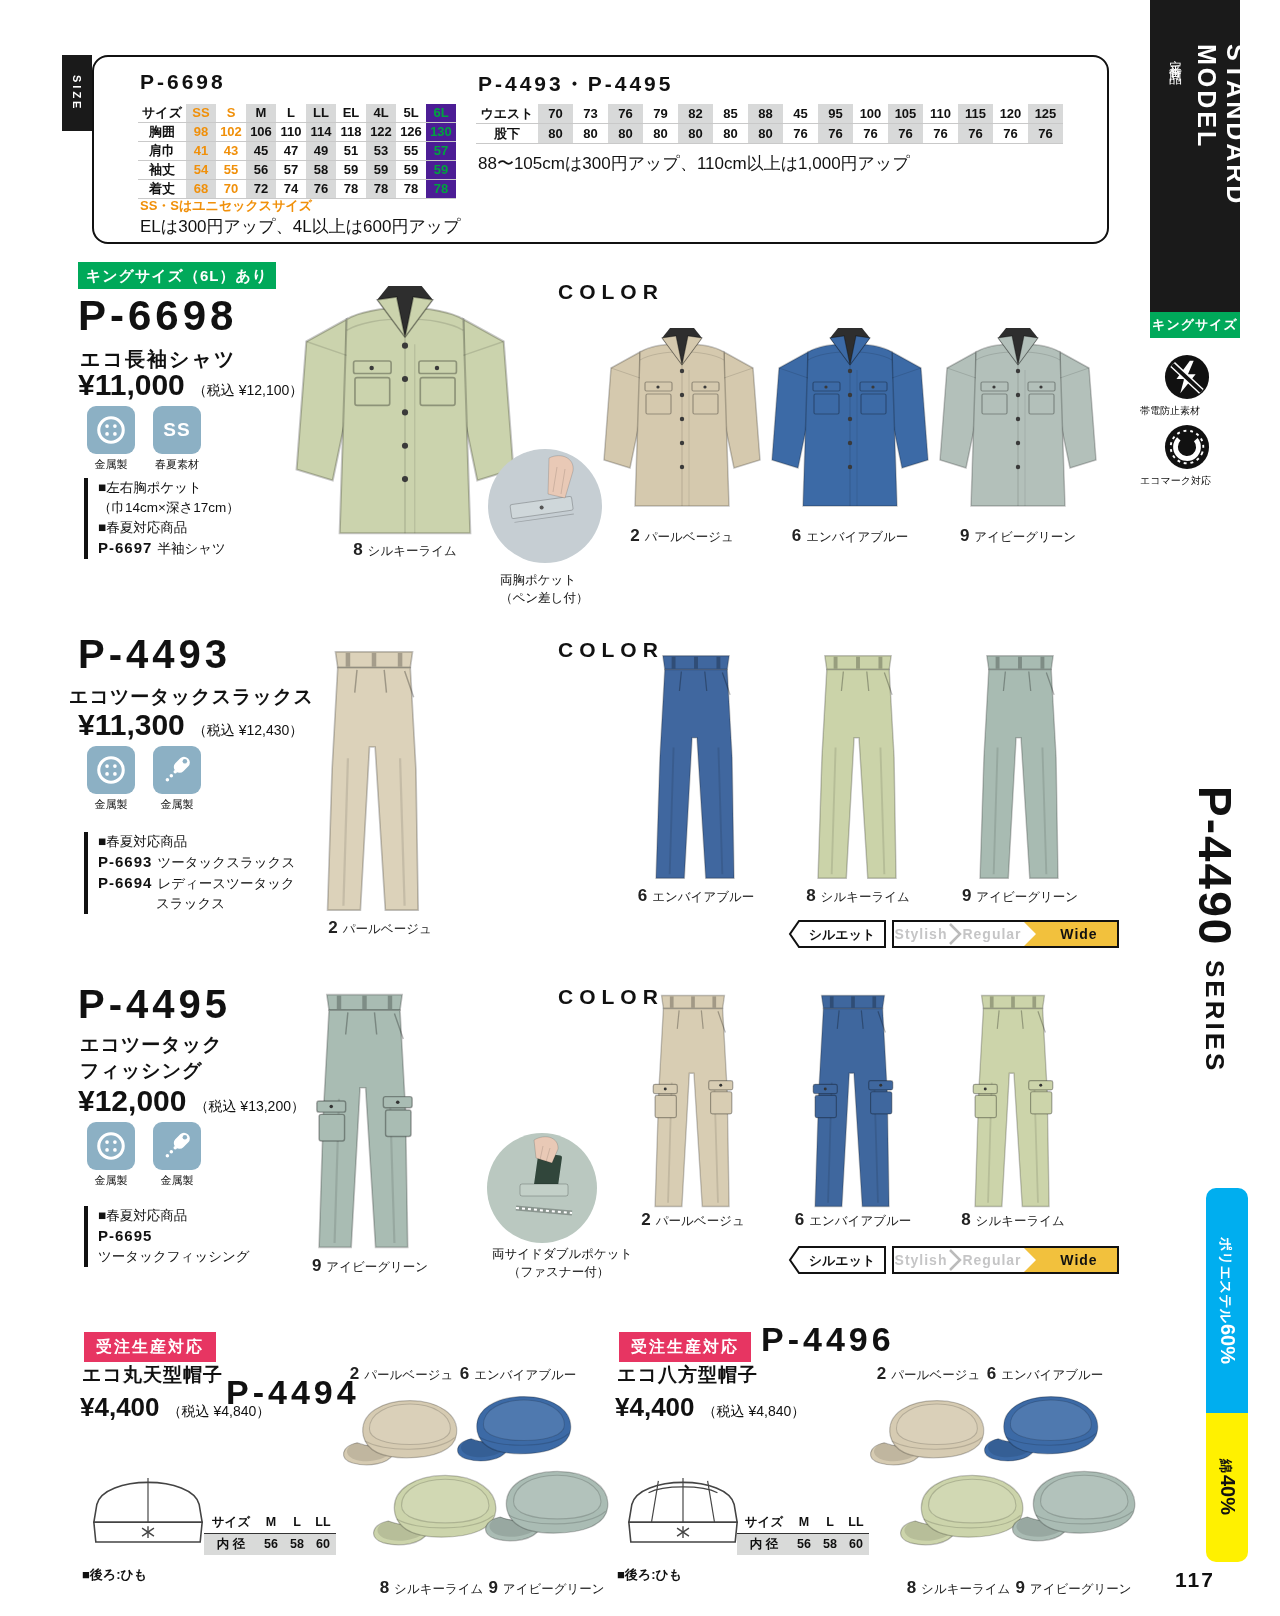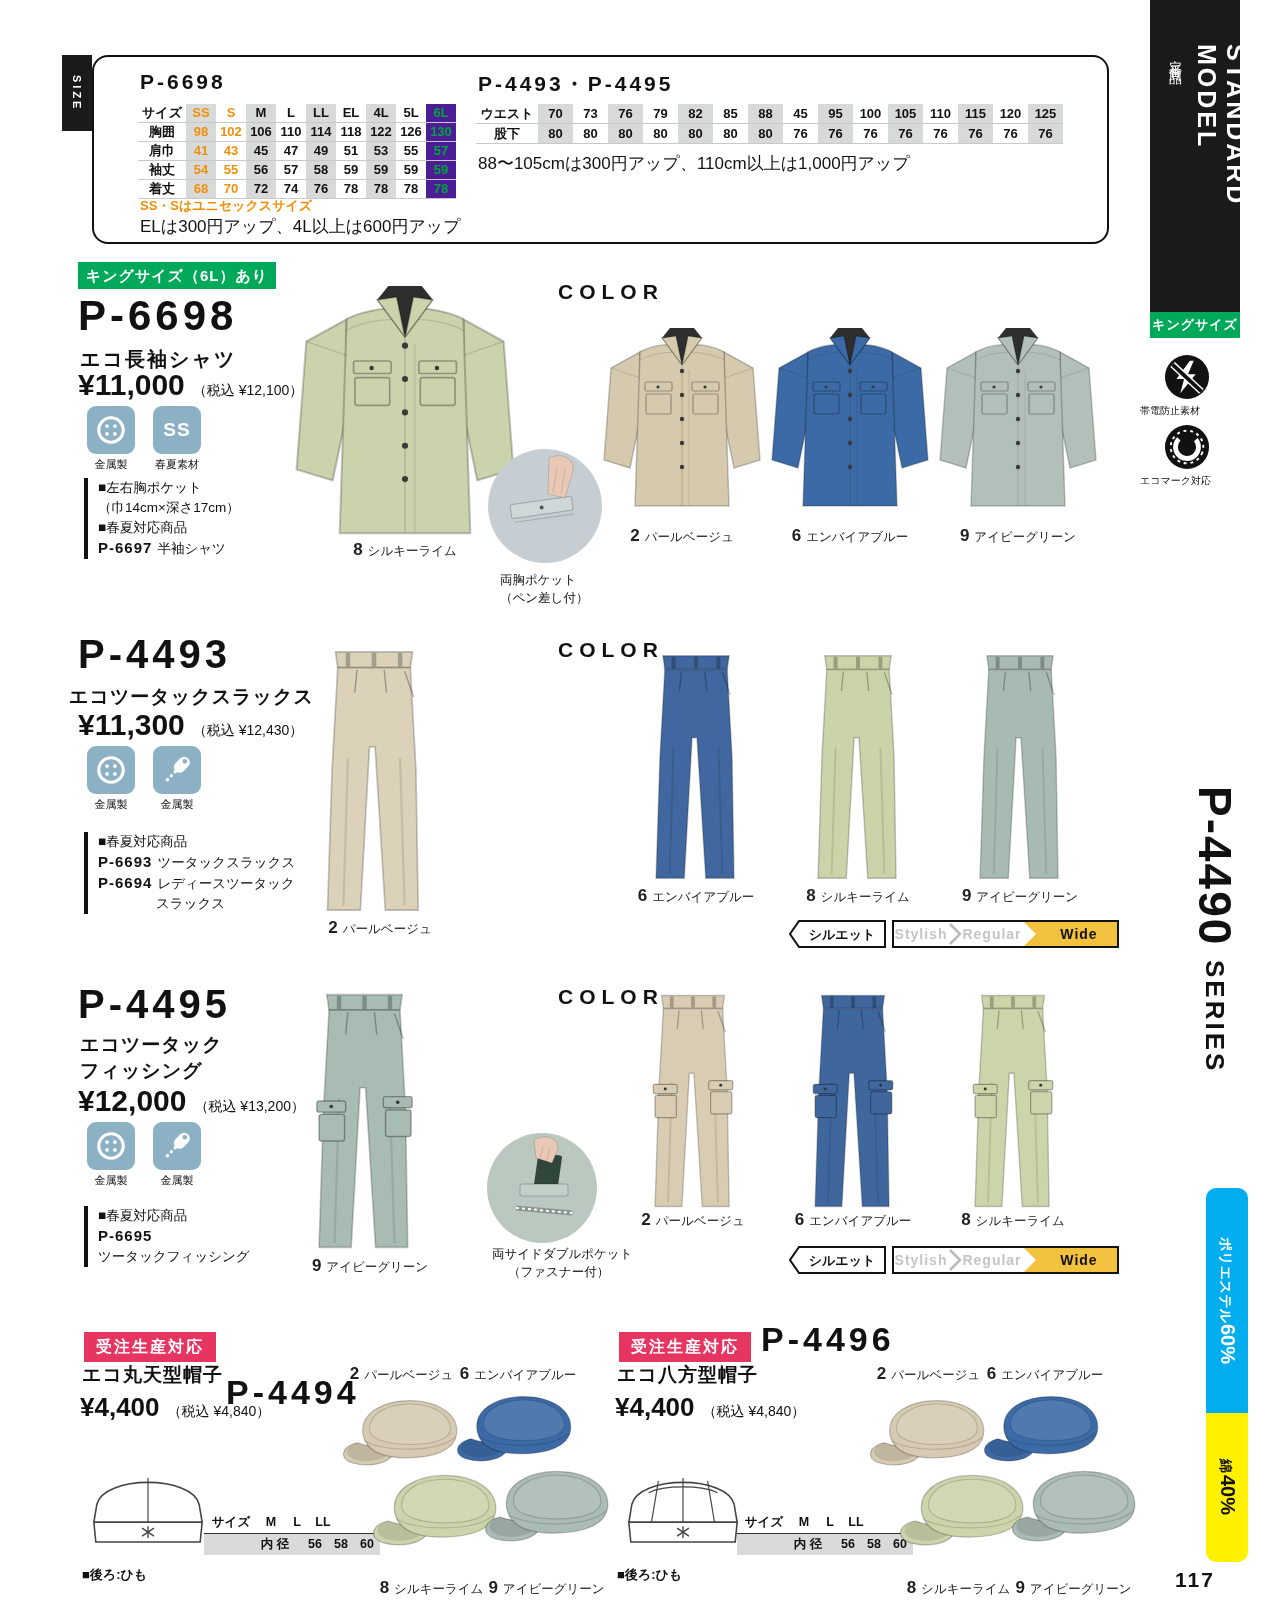--- a/index.html
+++ b/index.html
@@ -57,21 +57,21 @@
   .f-indent{padding-left:58px;}
   .color-h{font-weight:bold;font-size:21px;letter-spacing:6px;}
   .clabel{text-align:center;font-size:12.5px;color:#222;white-space:nowrap;}
   .clabel b{font-size:17px;margin-right:5px;}
   .garment svg{width:100%;height:100%;display:block;}
   .cap-caption{font-size:12.5px;color:#111;text-align:right;}
   .minitable{font-size:12.5px;font-weight:bold;}
   .mt-row{display:grid;grid-template-columns:54px 26px 26px 26px;height:21px;line-height:21px;}
   .mt-row span{text-align:center;}
   .mt-head{border-bottom:1.5px solid #333;}
-  .mt-gray{background:#d9dad9;padding-left:44px;}
+  .mt-gray{background:#d9dad9;}
   .sil-label{font-size:13px;font-weight:bold;fill:#111;}
   .sil-gray{font-size:14px;font-weight:bold;fill:#c5c5c6;letter-spacing:1px;}
   .sil-active{font-size:14px;font-weight:bold;fill:#111;letter-spacing:1px;}
   .notebar{font-size:13px;font-weight:bold;}
 </style>
 </head>
 <body>
 
 <svg style="position:absolute;width:0;height:0" aria-hidden="true">
 <defs>

